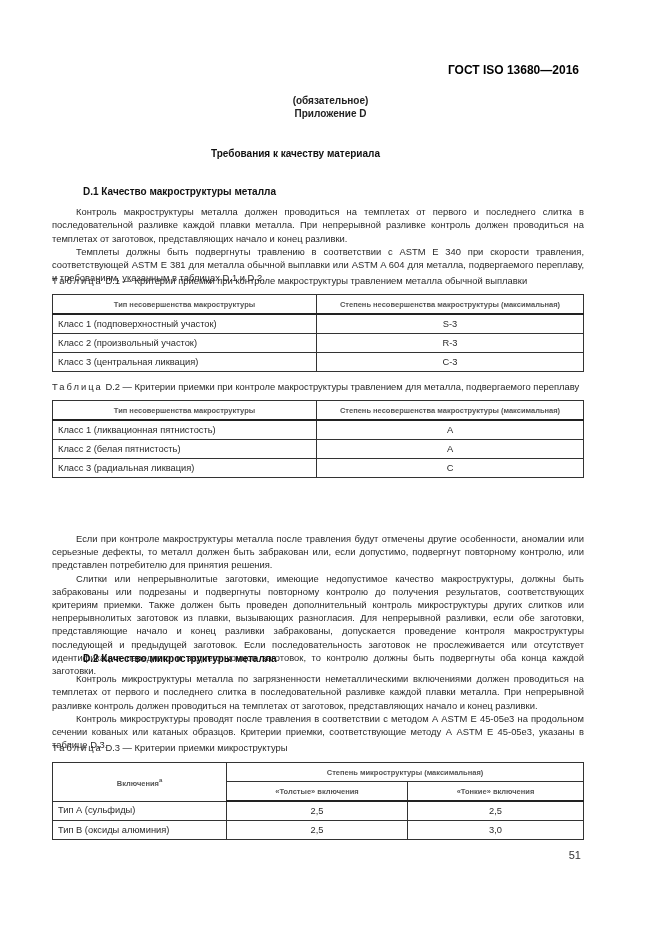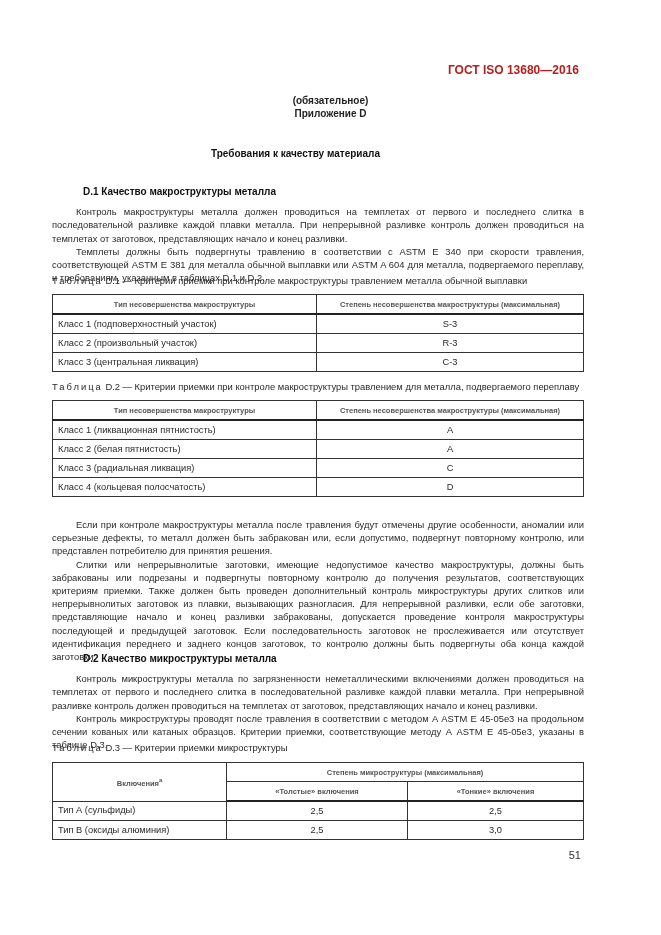--- a/index.html
+++ b/index.html
@@ -1,18 +1,18 @@
 <!DOCTYPE html>
 <html><head>
   <meta charset="utf-8">
   <style>
     html, body { margin: 0; padding: 0; background: #fff; }
     body { width: 661px; height: 935px; position: relative; overflow: hidden;
            font-family: "Liberation Sans", sans-serif; color: #2a2a2a; }
-    .header-code { position: absolute; top: 63px; right: 82px; font-weight: bold; font-size: 12px; color: #b91c1c; }
+    .header-code { position: absolute; top: 63px; right: 82px; font-weight: bold; font-size: 12px; color: #000000; }
     .annex { position: absolute; top: 94px; left: 0; width: 661px; text-align: center; font-size: 10px; font-weight: bold; color: #222; line-height: 13px; }
     .main-title { position: absolute; top: 148px; left: 0; width: 591px; text-align: center; font-size: 10px; font-weight: bold; color: #111; }
     .content { position: absolute; left: 52px; width: 532px; font-size: 9.4px; line-height: 13.2px; }
     .section-h { font-weight: bold; font-size: 10px; color: #111; padding-left: 24px; margin: 7px; }
     .para { text-indent: 24px; text-align: justify; margin: 0; }
     .caption { font-size: 9.4px; margin: 0; }
     .caption .spaced { letter-spacing: 2px; }
     table { border-collapse: collapse; width: 532px; font-size: 9.3px; }
     td, th { border: 1px solid #333; padding: 0 5px; height: 18px; font-weight: normal; }
     th { font-size: 7.5px; color: #555; height: 18px; text-align: center; font-weight: bold; }
@@ -86,29 +86,25 @@
         <td class="val">A</td>
       </tr>
       <tr>
         <td>Класс 2 (белая пятнистость)</td>
         <td class="val">A</td>
       </tr>
       <tr>
         <td>Класс 3 (радиальная ликвация)</td>
         <td class="val">C</td>
       </tr>
-      <tr>
-        <td>Класс 4 (кольцевая полосчатость)</td>
-        <td class="val">D</td>
-      </tr>
     </tbody>
   </table>
 </div>
 
-<div class="content" style="top:518px;">
+<div class="content" style="top:532px;">
   <p class="para">Если при контроле макроструктуры металла после травления будут отмечены другие особенности, аномалии или серьезные дефекты, то металл должен быть забракован или, если допустимо, подвергнут повторному контролю, или представлен потребителю для принятия решения.</p>
   <p class="para">Слитки или непрерывнолитые заготовки, имеющие недопустимое качество макроструктуры, должны быть забракованы или подрезаны и подвергнуты повторному контролю до получения результатов, соответствующих критериям приемки. Также должен быть проведен дополнительный контроль микроструктуры других слитков или непрерывнолитых заготовок из плавки, вызывающих разногласия. Для непрерывной разливки, если обе заготовки, представляющие начало и конец разливки забракованы, допускается проведение контроля макроструктуры последующей и предыдущей заготовок. Если последовательность заготовок не прослеживается или отсутствует идентификация переднего и заднего концов заготовок, то контролю должны быть подвергнуты оба конца каждой заготовки.</p>
 </div>
 
 <div class="content" style="top:645px;">
   <p class="section-h">D.2 Качество микроструктуры металла</p>
   <p class="para" style="margin-top:3px;">Контроль микроструктуры металла по загрязненности неметаллическими включениями должен проводиться на темплетах от первого и последнего слитка в последовательной разливке каждой плавки металла. При непрерывной разливке контроль должен проводиться на темплетах от заготовок, представляющих начало и конец разливки.</p>
   <p class="para">Контроль микроструктуры проводят после травления в соответствии с методом А ASTM E 45-05e3 на продольном сечении кованых или катаных образцов. Критерии приемки, соответствующие методу А ASTM E 45-05e3, указаны в таблице D.3.</p>
 </div>
 

